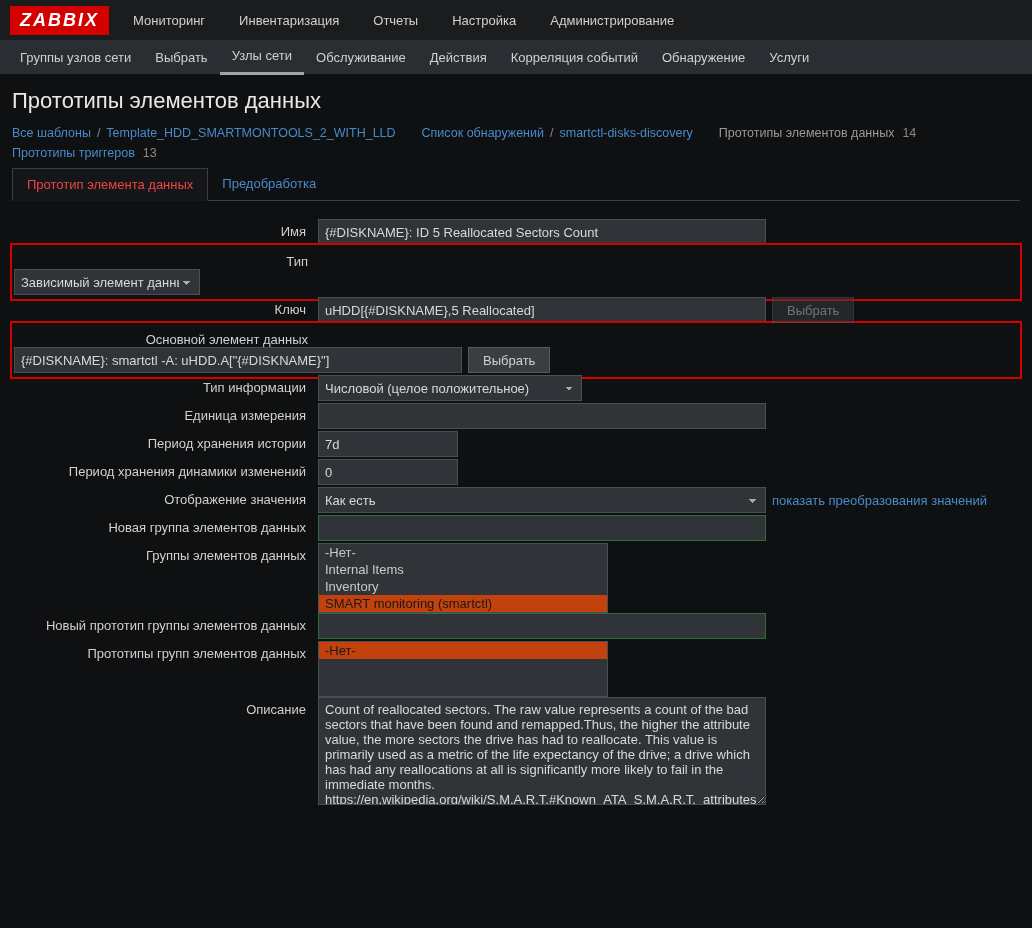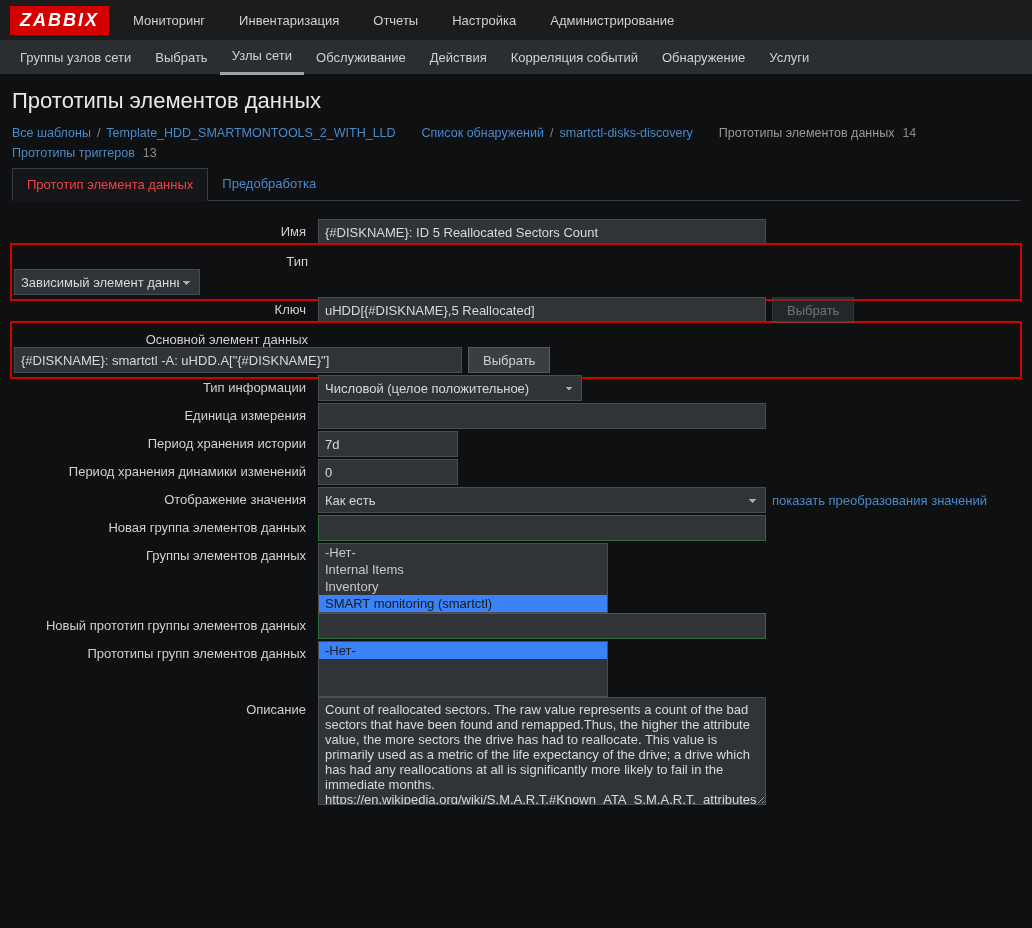--- a/index.html
+++ b/index.html
@@ -27,21 +27,21 @@
 .row .label { width: 306px; text-align: right; padding-right: 12px; padding-top: 5px; color: #d0d0d0; font-size: 13px; }
 .row .field { display: flex; align-items: center; gap: 6px; }
 .hl { border: 2px solid #d40000; padding: 4px 2px; margin: -4px -2px; flex-direction: column; }
 input[type=text], textarea, select { background: #303438; color: #d8d8d8; border: 1px solid #4a4e52; padding: 4px 6px; font-size: 13px; font-family: inherit; }
 input[type=text] { height: 26px; }
 select { height: 26px; -webkit-appearance: none; appearance: none; padding-right: 20px; background-image: linear-gradient(45deg, transparent 50%, #aaa 50%), linear-gradient(135deg, #aaa 50%, transparent 50%); background-position: calc(100% - 12px) 11px, calc(100% - 8px) 11px; background-size: 4px 4px, 4px 4px; background-repeat: no-repeat; }
 .btn { background: #3a3e42; color: #d0d0d0; border: 1px solid #565a5e; padding: 5px 14px; cursor: pointer; font-size: 13px; height: 26px; }
 .btn:disabled { opacity: 0.5; cursor: default; }
 .listbox { background: #303438; border: 1px solid #4a4e52; width: 290px; min-height: 64px; overflow: auto; font-size: 13px; }
 .listbox .opt { padding: 1px 6px; cursor: pointer; }
-.listbox .opt.sel { background: #3b82f6; color: #1a1a1a; }
+.listbox .opt.sel { background: #c2410c; color: #1a1a1a; }
 .green-border { border: 1px solid #2e6b3d !important; }
 .linkbtn { color: #4a8ac9; cursor: pointer; font-size: 13px; }
 input[type=checkbox] { width: 16px; height: 16px; accent-color: #5a7ea8; }
 </style>
 </head>
 <body>
 
 <div class="topbar">
   <div class="logo">ZABBIX</div>
   <div class="topnav">

